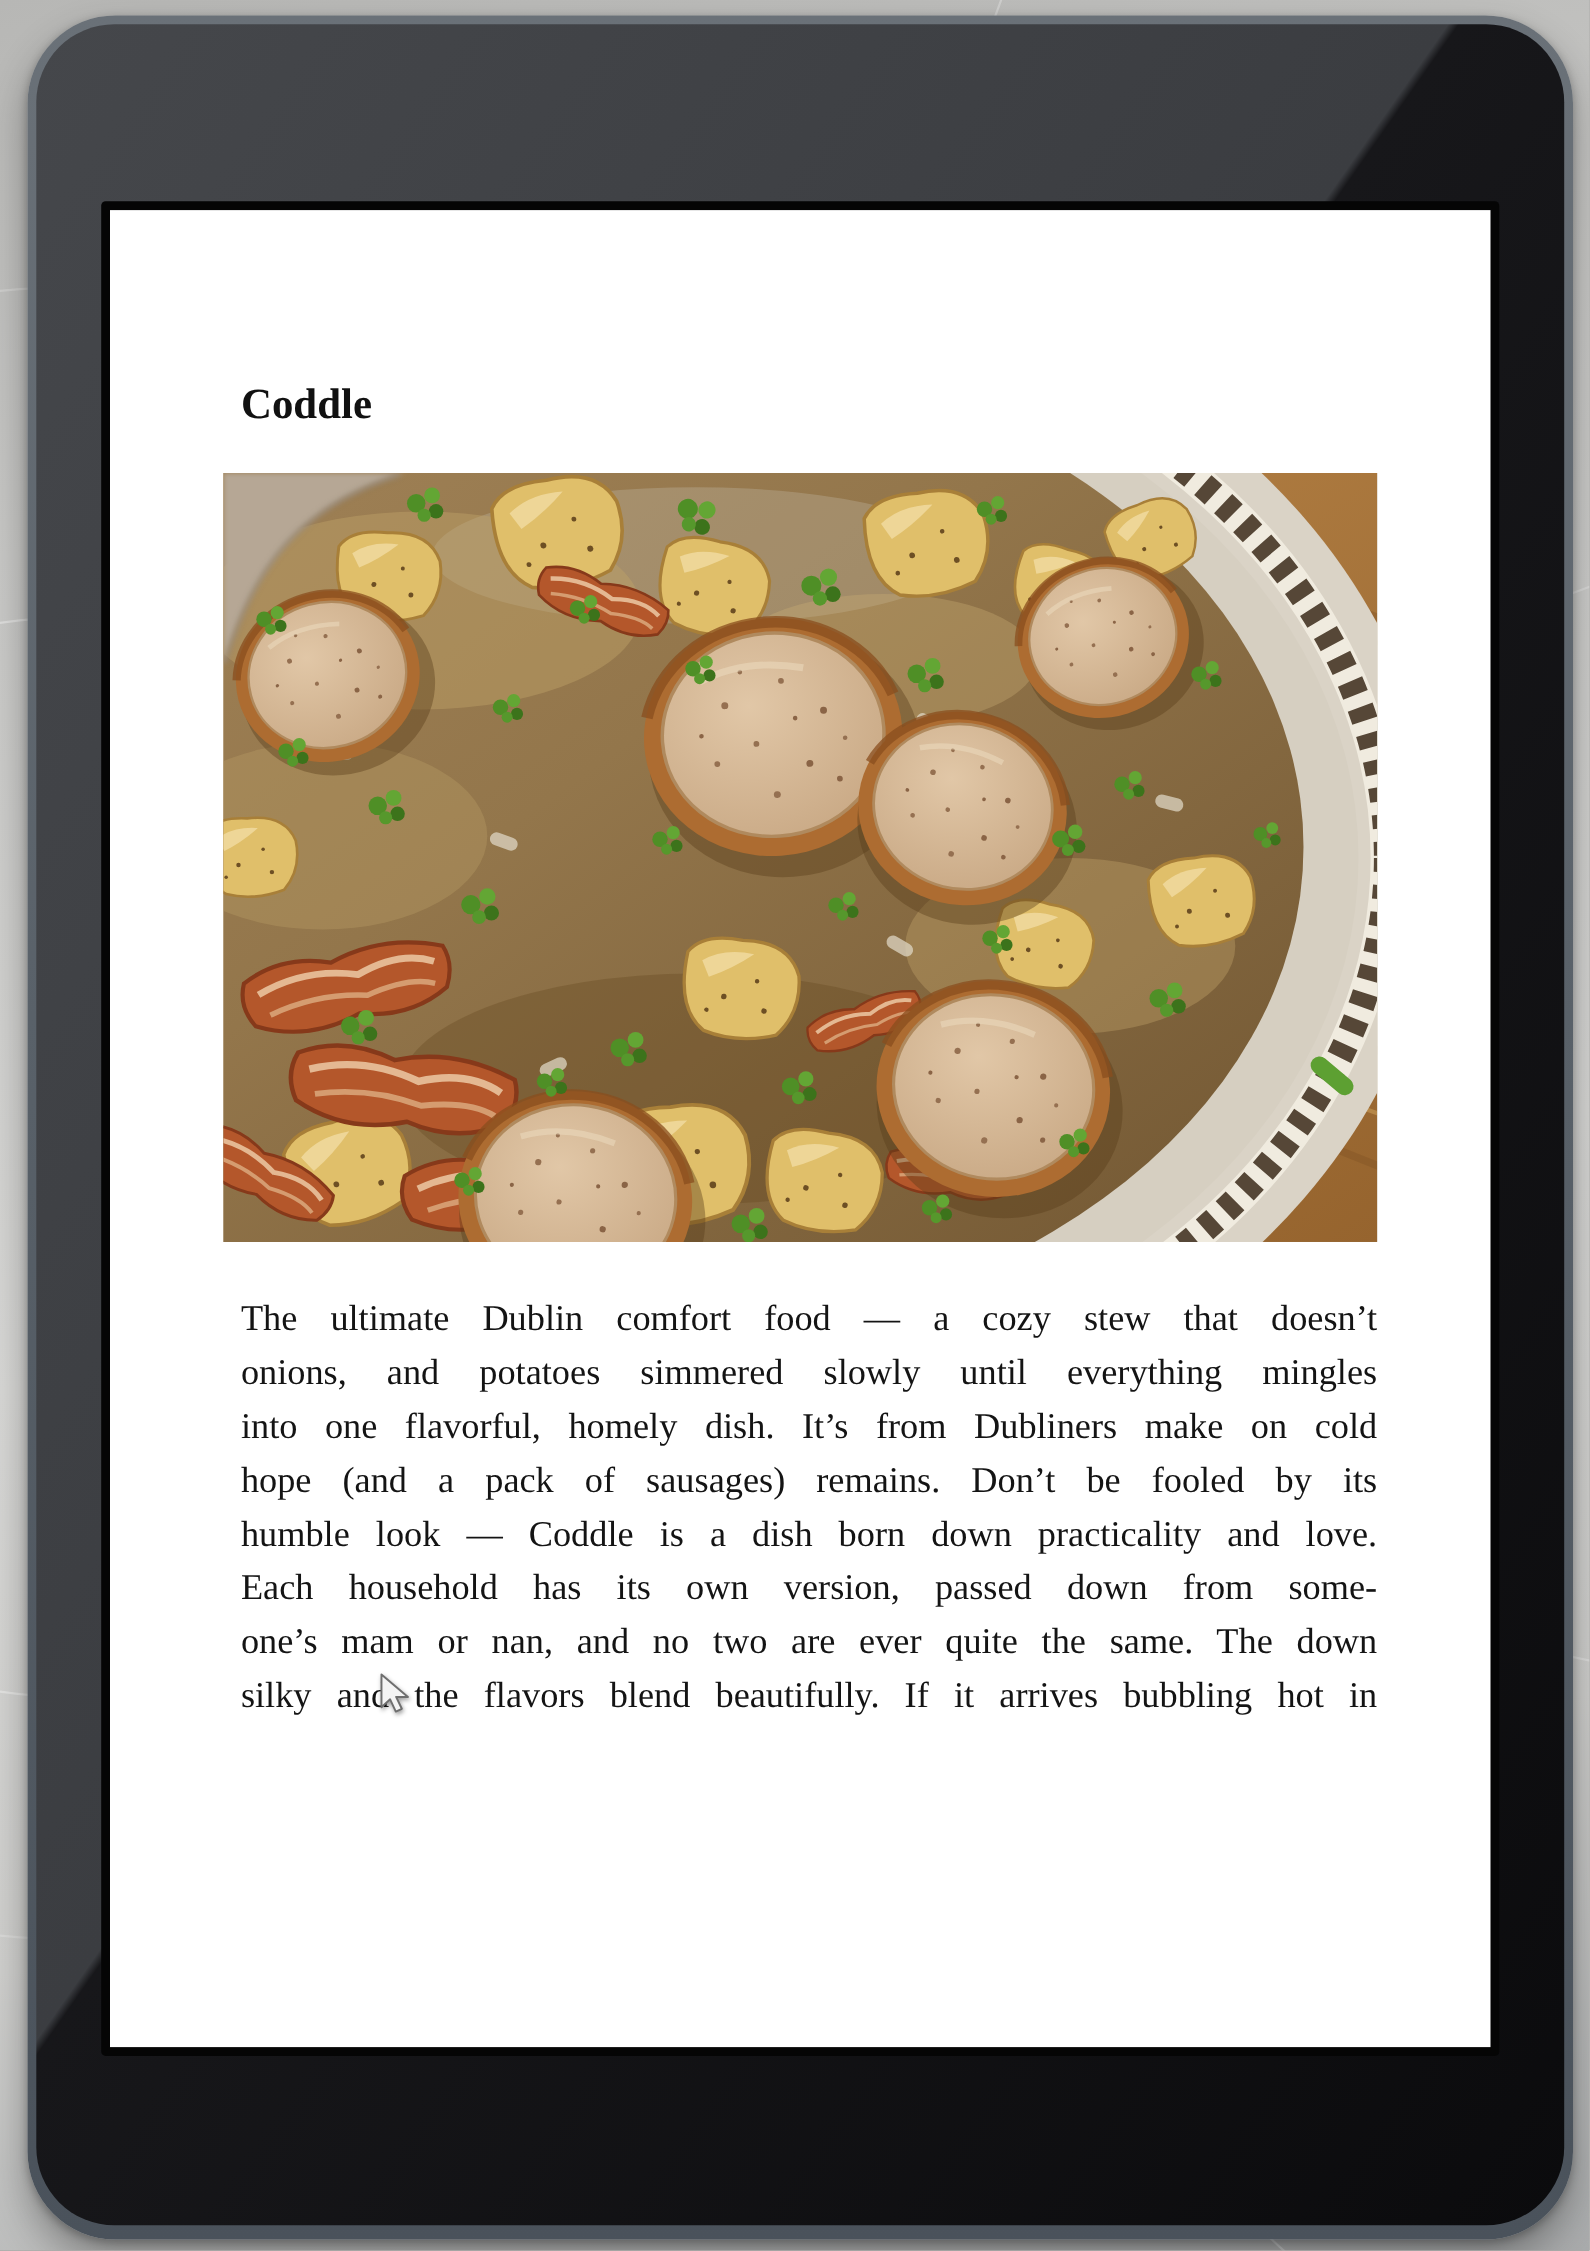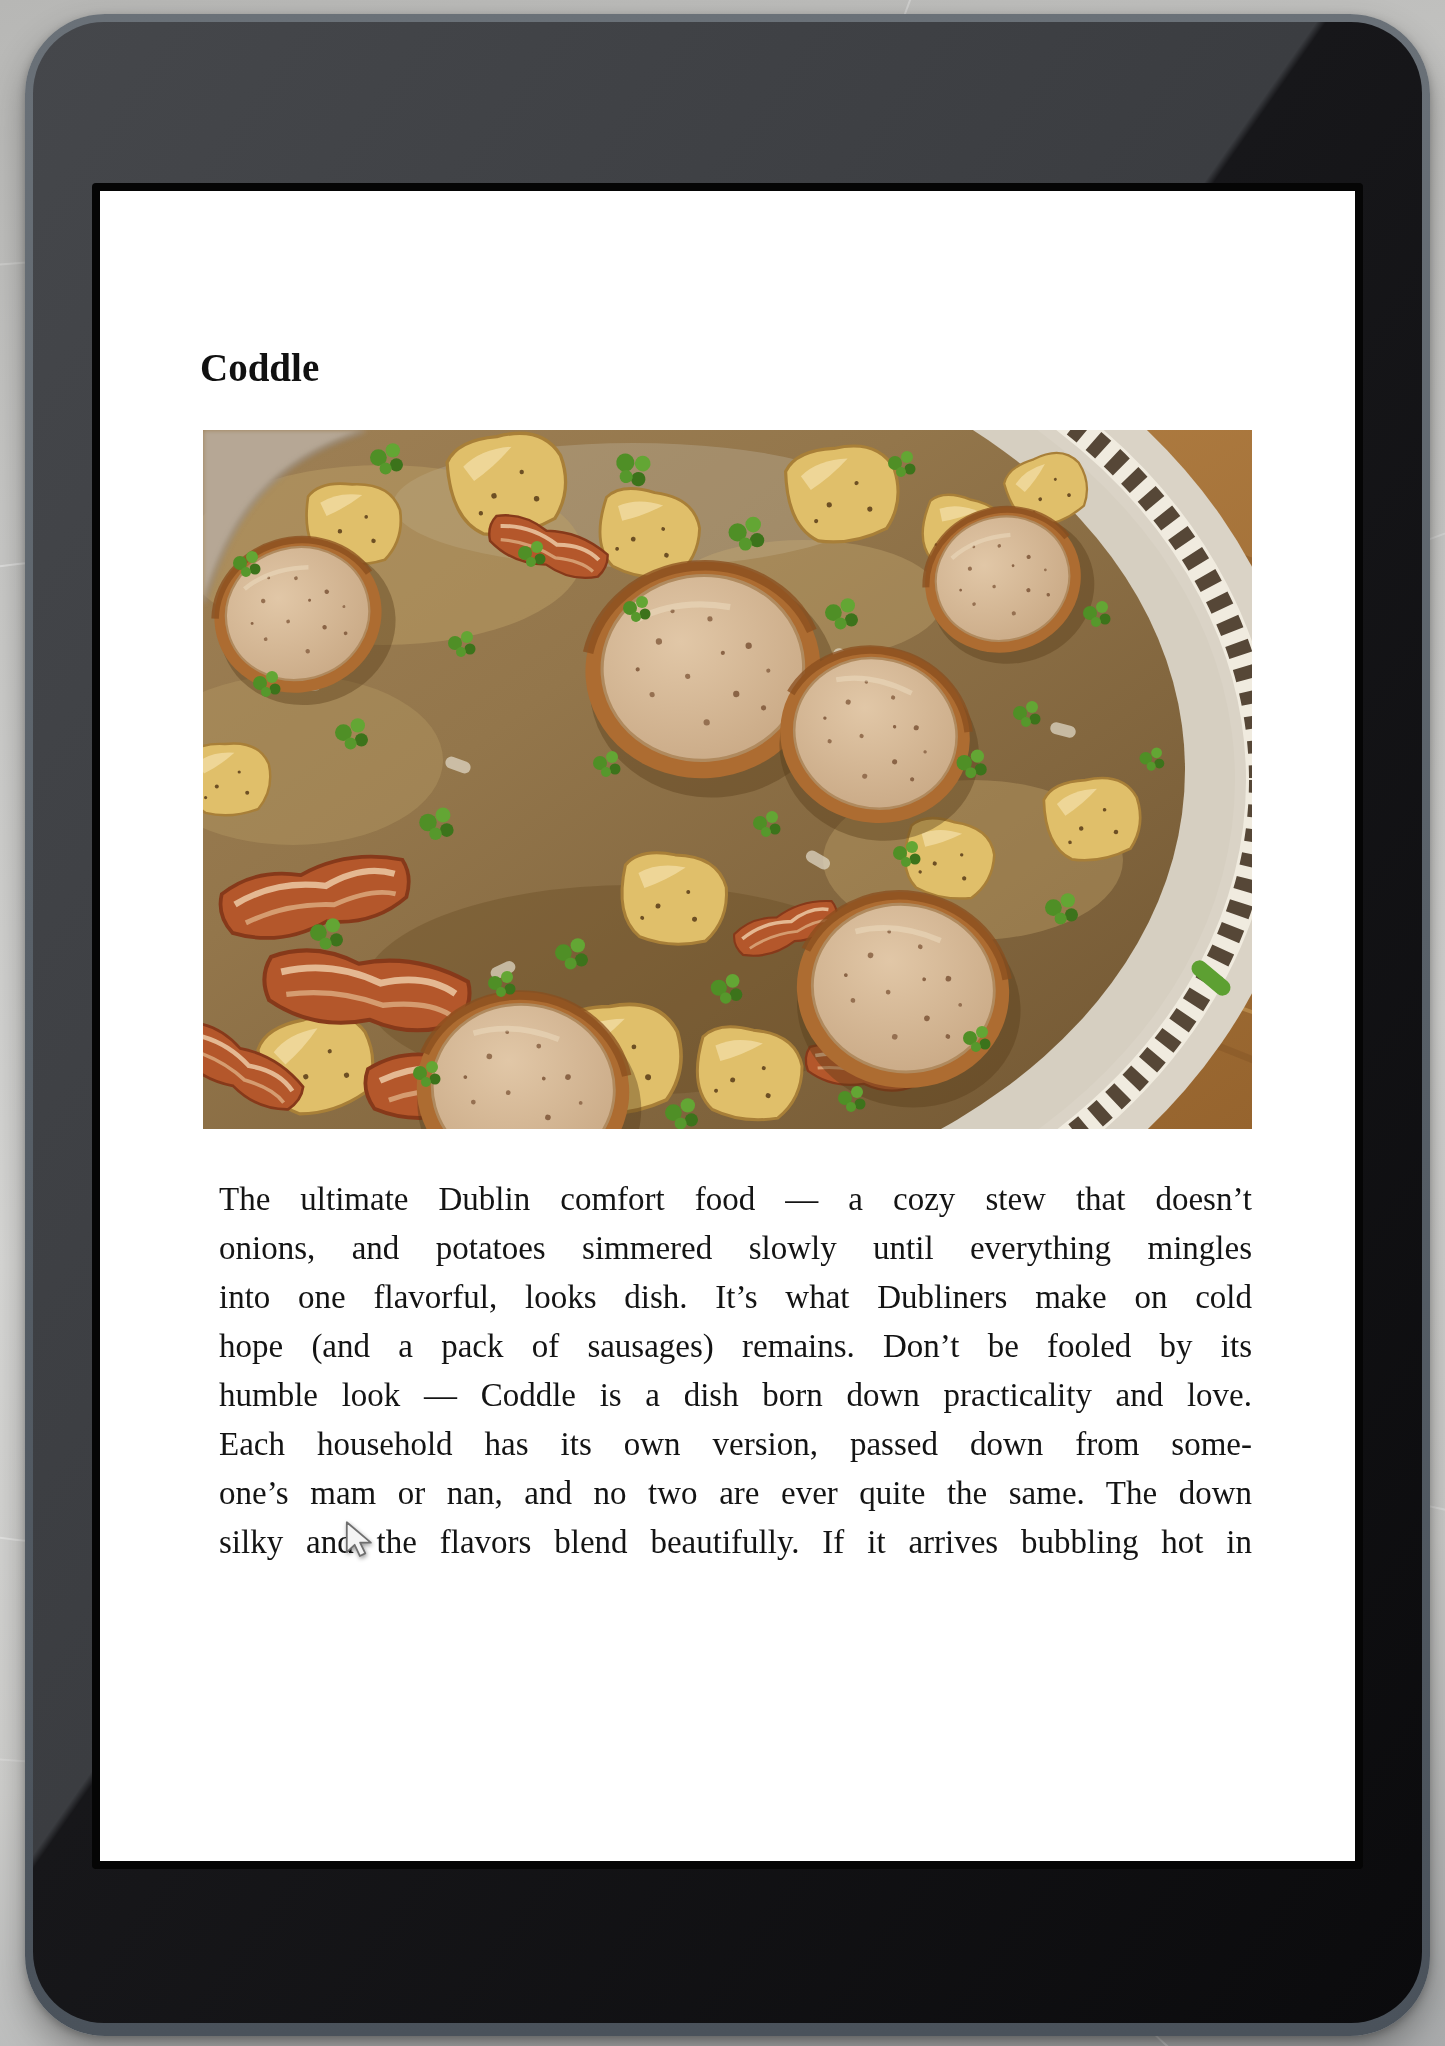--- a/index.html
+++ b/index.html
@@ -27,21 +27,21 @@
   }
   .screen-frame{
     position:absolute; left:92px; top:183px; width:1271px; height:1686px;
     background:#050505; border-radius:4px;
   }
   .page{
     position:absolute; left:100px; top:191px; width:1255px; height:1670px;
     background:#ffffff;
   }
   .page-title{
-    position:absolute; left:100px; top:128px; width:1049px;
+    position:absolute; left:119px; top:128px; width:1049px;
     font-size:39px; line-height:46px; font-weight:700; color:#111111;
   }
   .photo{
     position:absolute; left:103px; top:239px; width:1049px; height:699px;
     overflow:hidden; background:#8f7347;
   }
   .photo svg{display:block;}
   .body-text{
     position:absolute; left:103px; top:984px; width:1049px;
     font-size:33px; line-height:49px; color:#141414;
@@ -240,21 +240,21 @@
         <rect x="985" y="540" width="46" height="16" rx="8" fill="#5da032" transform="rotate(40 1008 548)"></rect>
 
         <path d="M0,0 L165,0 C75,28 30,80 0,175 Z" fill="#b6a795" filter="url(#soft)"></path>
         <path d="M160,2 C72,30 28,82 2,172" stroke="#8e8070" stroke-width="5" fill="none" opacity=".5" filter="url(#soft)"></path>
       </svg>
     </div>
 
     <div class="body-text">
       <div class="line">The ultimate Dublin comfort food — a cozy stew that doesn’t</div>
       <div class="line">onions, and potatoes simmered slowly until everything mingles</div>
-      <div class="line">into one flavorful, looks dish. It’s what Dubliners make on cold</div>
+      <div class="line">into one flavorful, homely dish. It’s from Dubliners make on cold</div>
       <div class="line">hope (and a pack of sausages) remains. Don’t be fooled by its</div>
       <div class="line">humble look — Coddle is a dish born down practicality and love.</div>
       <div class="line">Each household has its own version, passed down from some-</div>
       <div class="line">one’s mam or nan, and no two are ever quite the same. The down</div>
       <div class="line">silky and the flavors blend beautifully. If it arrives bubbling hot in</div>
     </div>
   </div>
 
   <svg class="cursor" viewBox="0 0 28 30">
     <path d="M2,1 L2,24.5 L8.2,18.8 L12.3,27.6 L16.6,25.6 L12.5,17.1 L21,17.1 Z" fill="#f4f4f4" stroke="#6f6f6f" stroke-width="1.4" stroke-linejoin="round"></path>

